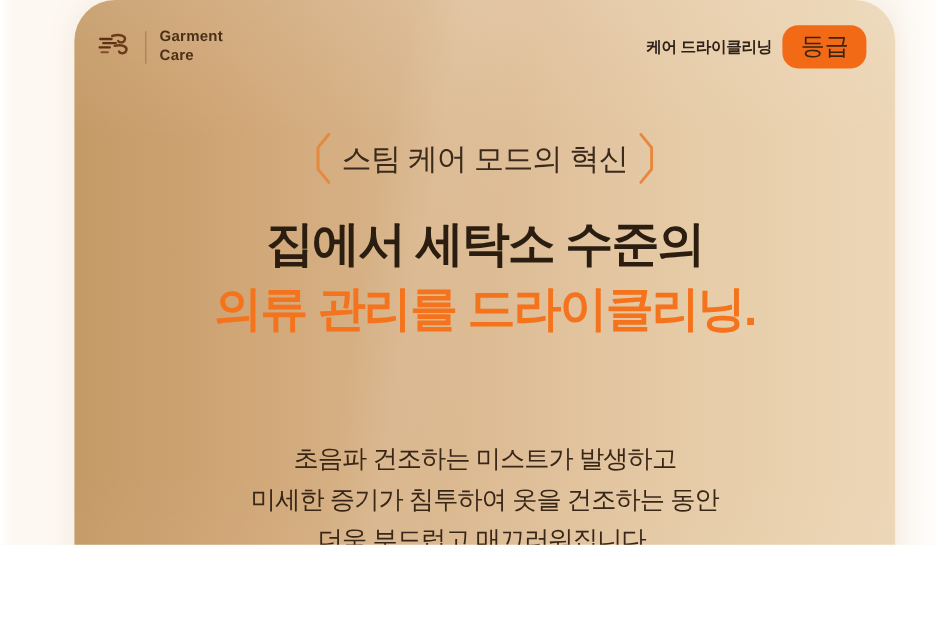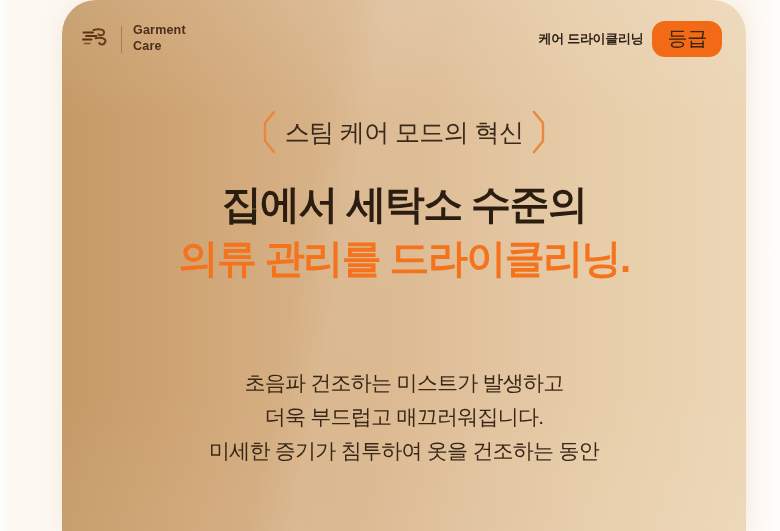--- a/index.html
+++ b/index.html
@@ -11,21 +11,21 @@
     width: 780px;
     height: 531px;
     overflow: hidden;
     font-family: "Liberation Sans", "DejaVu Sans", sans-serif;
   }
 
   
   .page {
     position: relative;
     width: 780px;
-    height: 531px;
+    height: 454px;
     background: #fdfaf6;
     overflow: hidden;
   }
   .page::before {
     
     content: "";
     position: absolute;
     inset: 0;
     background: linear-gradient(90deg,
         #ffffff 0px, #fdf8f2 10px,
@@ -261,19 +261,19 @@
         </span>
       </div>
 
       <div class="headline">
         <div class="headline-line dark">집에서 세탁소 수준의</div>
         <div class="headline-line accent">의류 관리를 드라이클리닝.</div>
       </div>
 
       <div class="body-copy">
         <div class="body-line">초음파 건조하는 미스트가 발생하고</div>
+        <div class="body-line">미세한 증기가 침투하여 옷을 건조하는 동안</div>
         <div class="body-line">더욱 부드럽고 매끄러워집니다.</div>
-        <div class="body-line">미세한 증기가 침투하여 옷을 건조하는 동안</div>
       </div>
 
     </div>
   </div>
 </div>
 
 </body></html>

